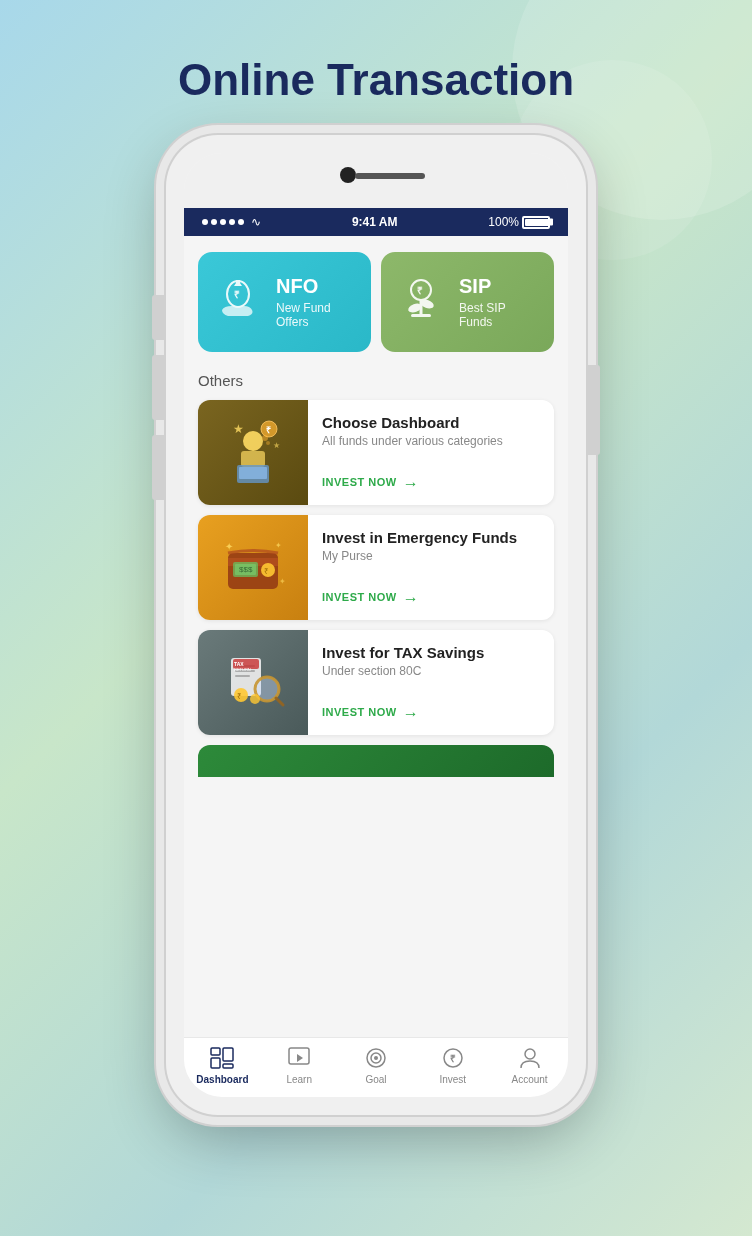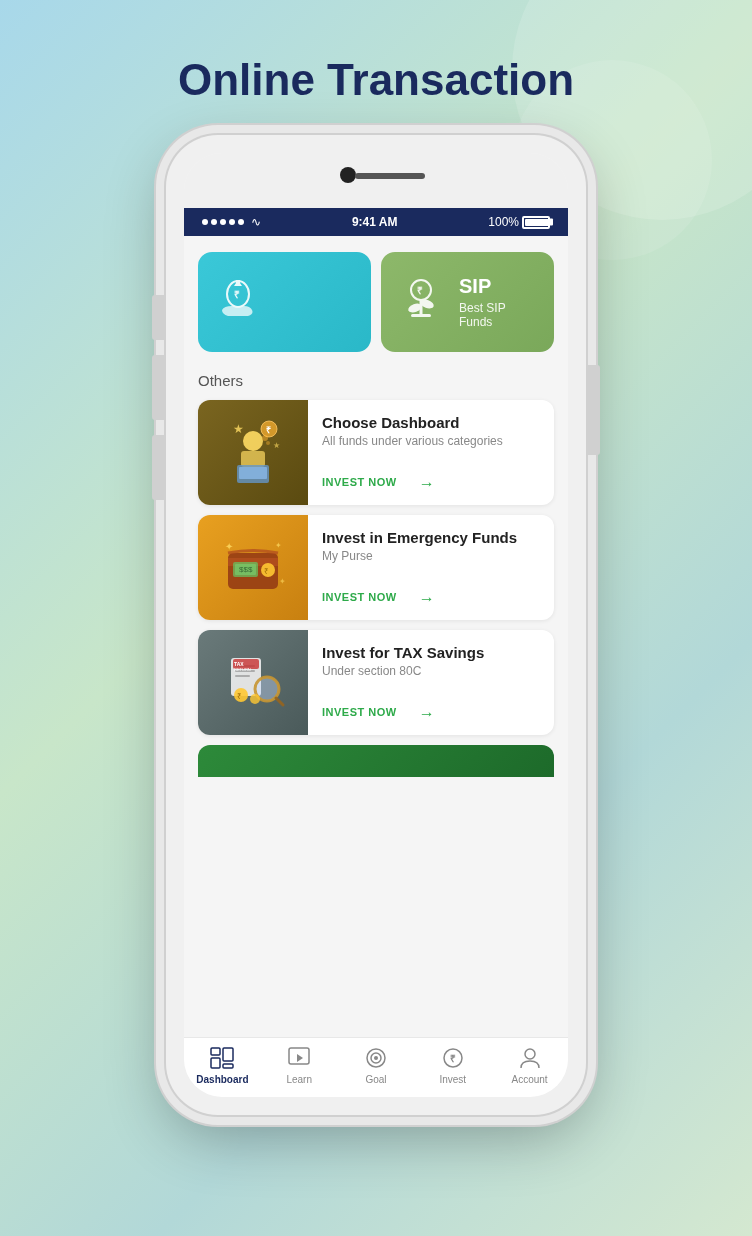--- a/index.html
+++ b/index.html
@@ -294,21 +294,21 @@
       color: #222;
     }
     .item-subtitle {
       font-size: 12px;
       color: #888;
       margin-top: 3px;
     }
     .invest-now-btn {
       display: flex;
       align-items: center;
-      gap: 22px;
+      gap: 6px;
       margin-top: 10px;
       color: #2eaa4a;
       font-size: 11px;
       font-weight: 700;
       letter-spacing: 0.5px;
     }
     .invest-arrow {
       font-size: 16px;
     }
 
@@ -413,20 +413,24 @@
 
               <ellipse cx="26" cy="18" rx="11" ry="13" stroke="white" stroke-width="2" fill="none"></ellipse>
               <text x="22" y="22" font-size="10" fill="white" font-weight="bold">₹</text>
 
               <polygon points="26,4 30,10 22,10" fill="white"></polygon>
               <rect x="24" y="4" width="4" height="6" fill="white"></rect>
 
               <path d="M10 34 Q12 30 20 30 L32 30 Q38 30 40 34 Q42 38 36 40 L16 40 Q10 38 10 34 Z" fill="white" opacity="0.8"></path>
             </g>
           </svg>
+          <div>
+            <div class="card-text-title">NFO</div>
+            <div class="card-text-sub">New Fund Offers</div>
+          </div>
         </div>
 
         <div class="card-sip">
           <svg class="card-icon sip-svg" viewBox="0 0 52 52" fill="none" xmlns="http://www.w3.org/2000/svg">
 
             <g fill="rgba(255,255,255,0.9)">
 
               <circle cx="26" cy="14" r="10" stroke="white" stroke-width="2" fill="none"></circle>
               <text x="22" y="18" font-size="10" fill="white" font-weight="bold">₹</text>
 

